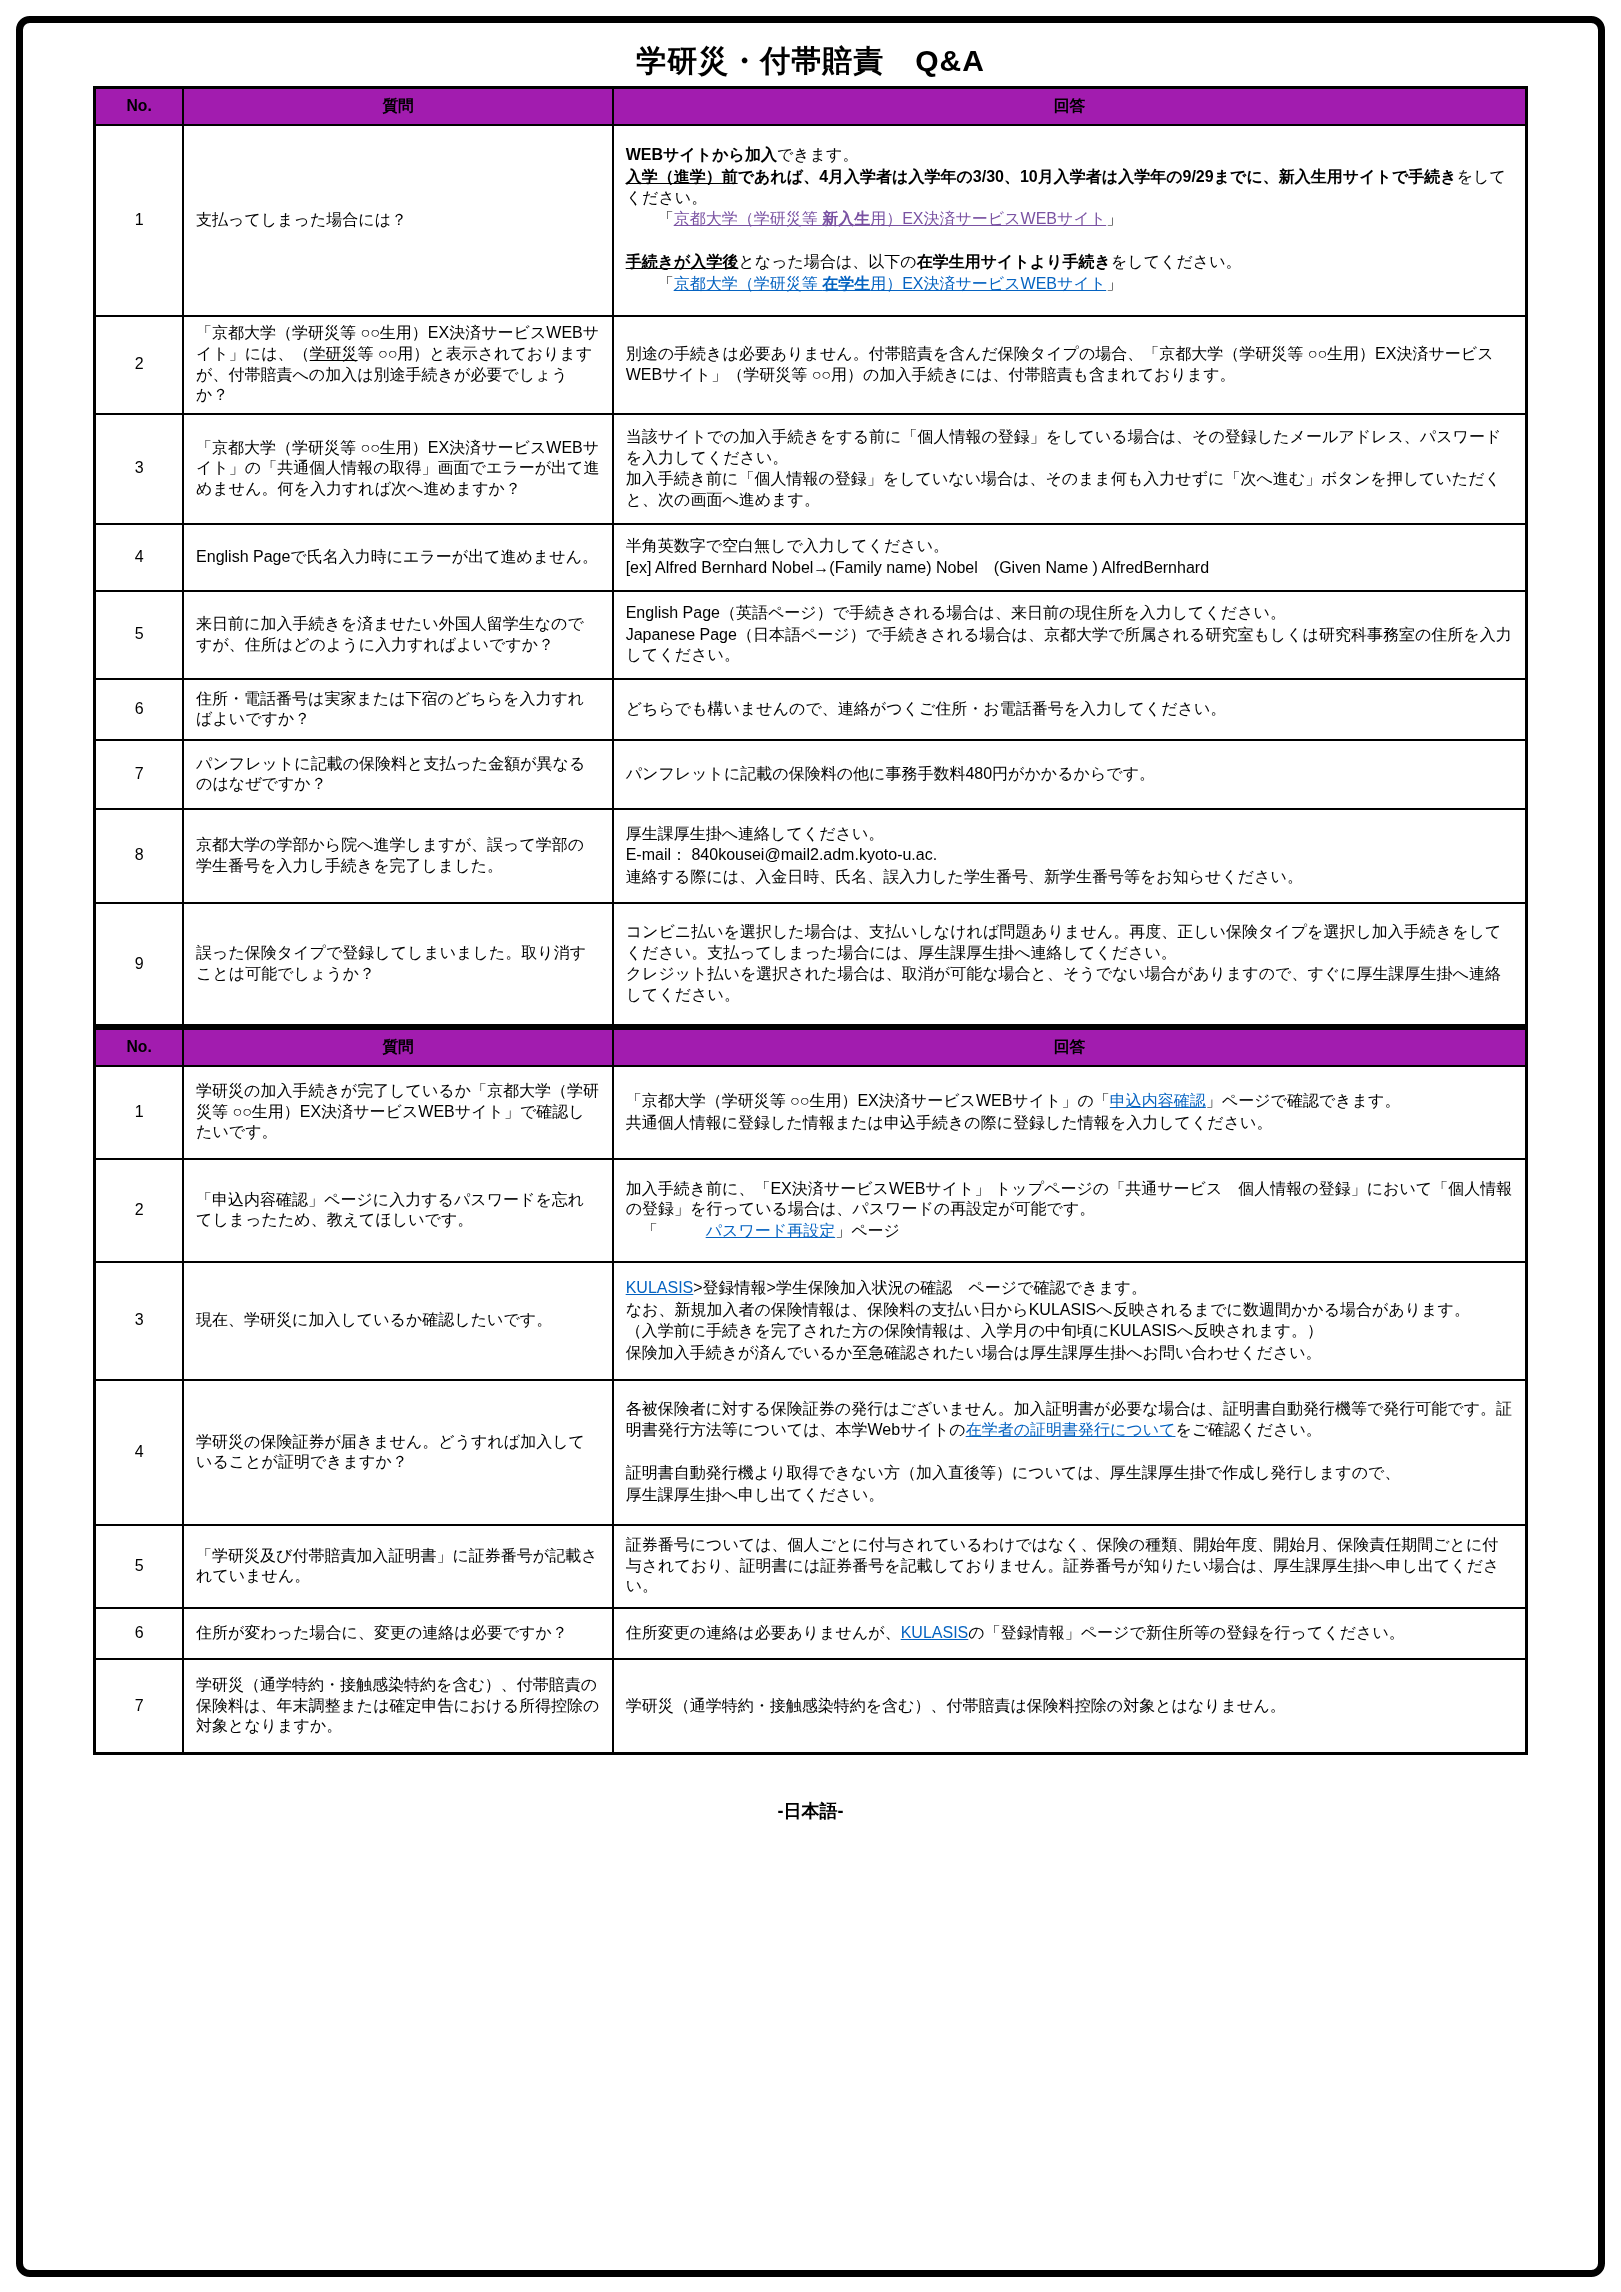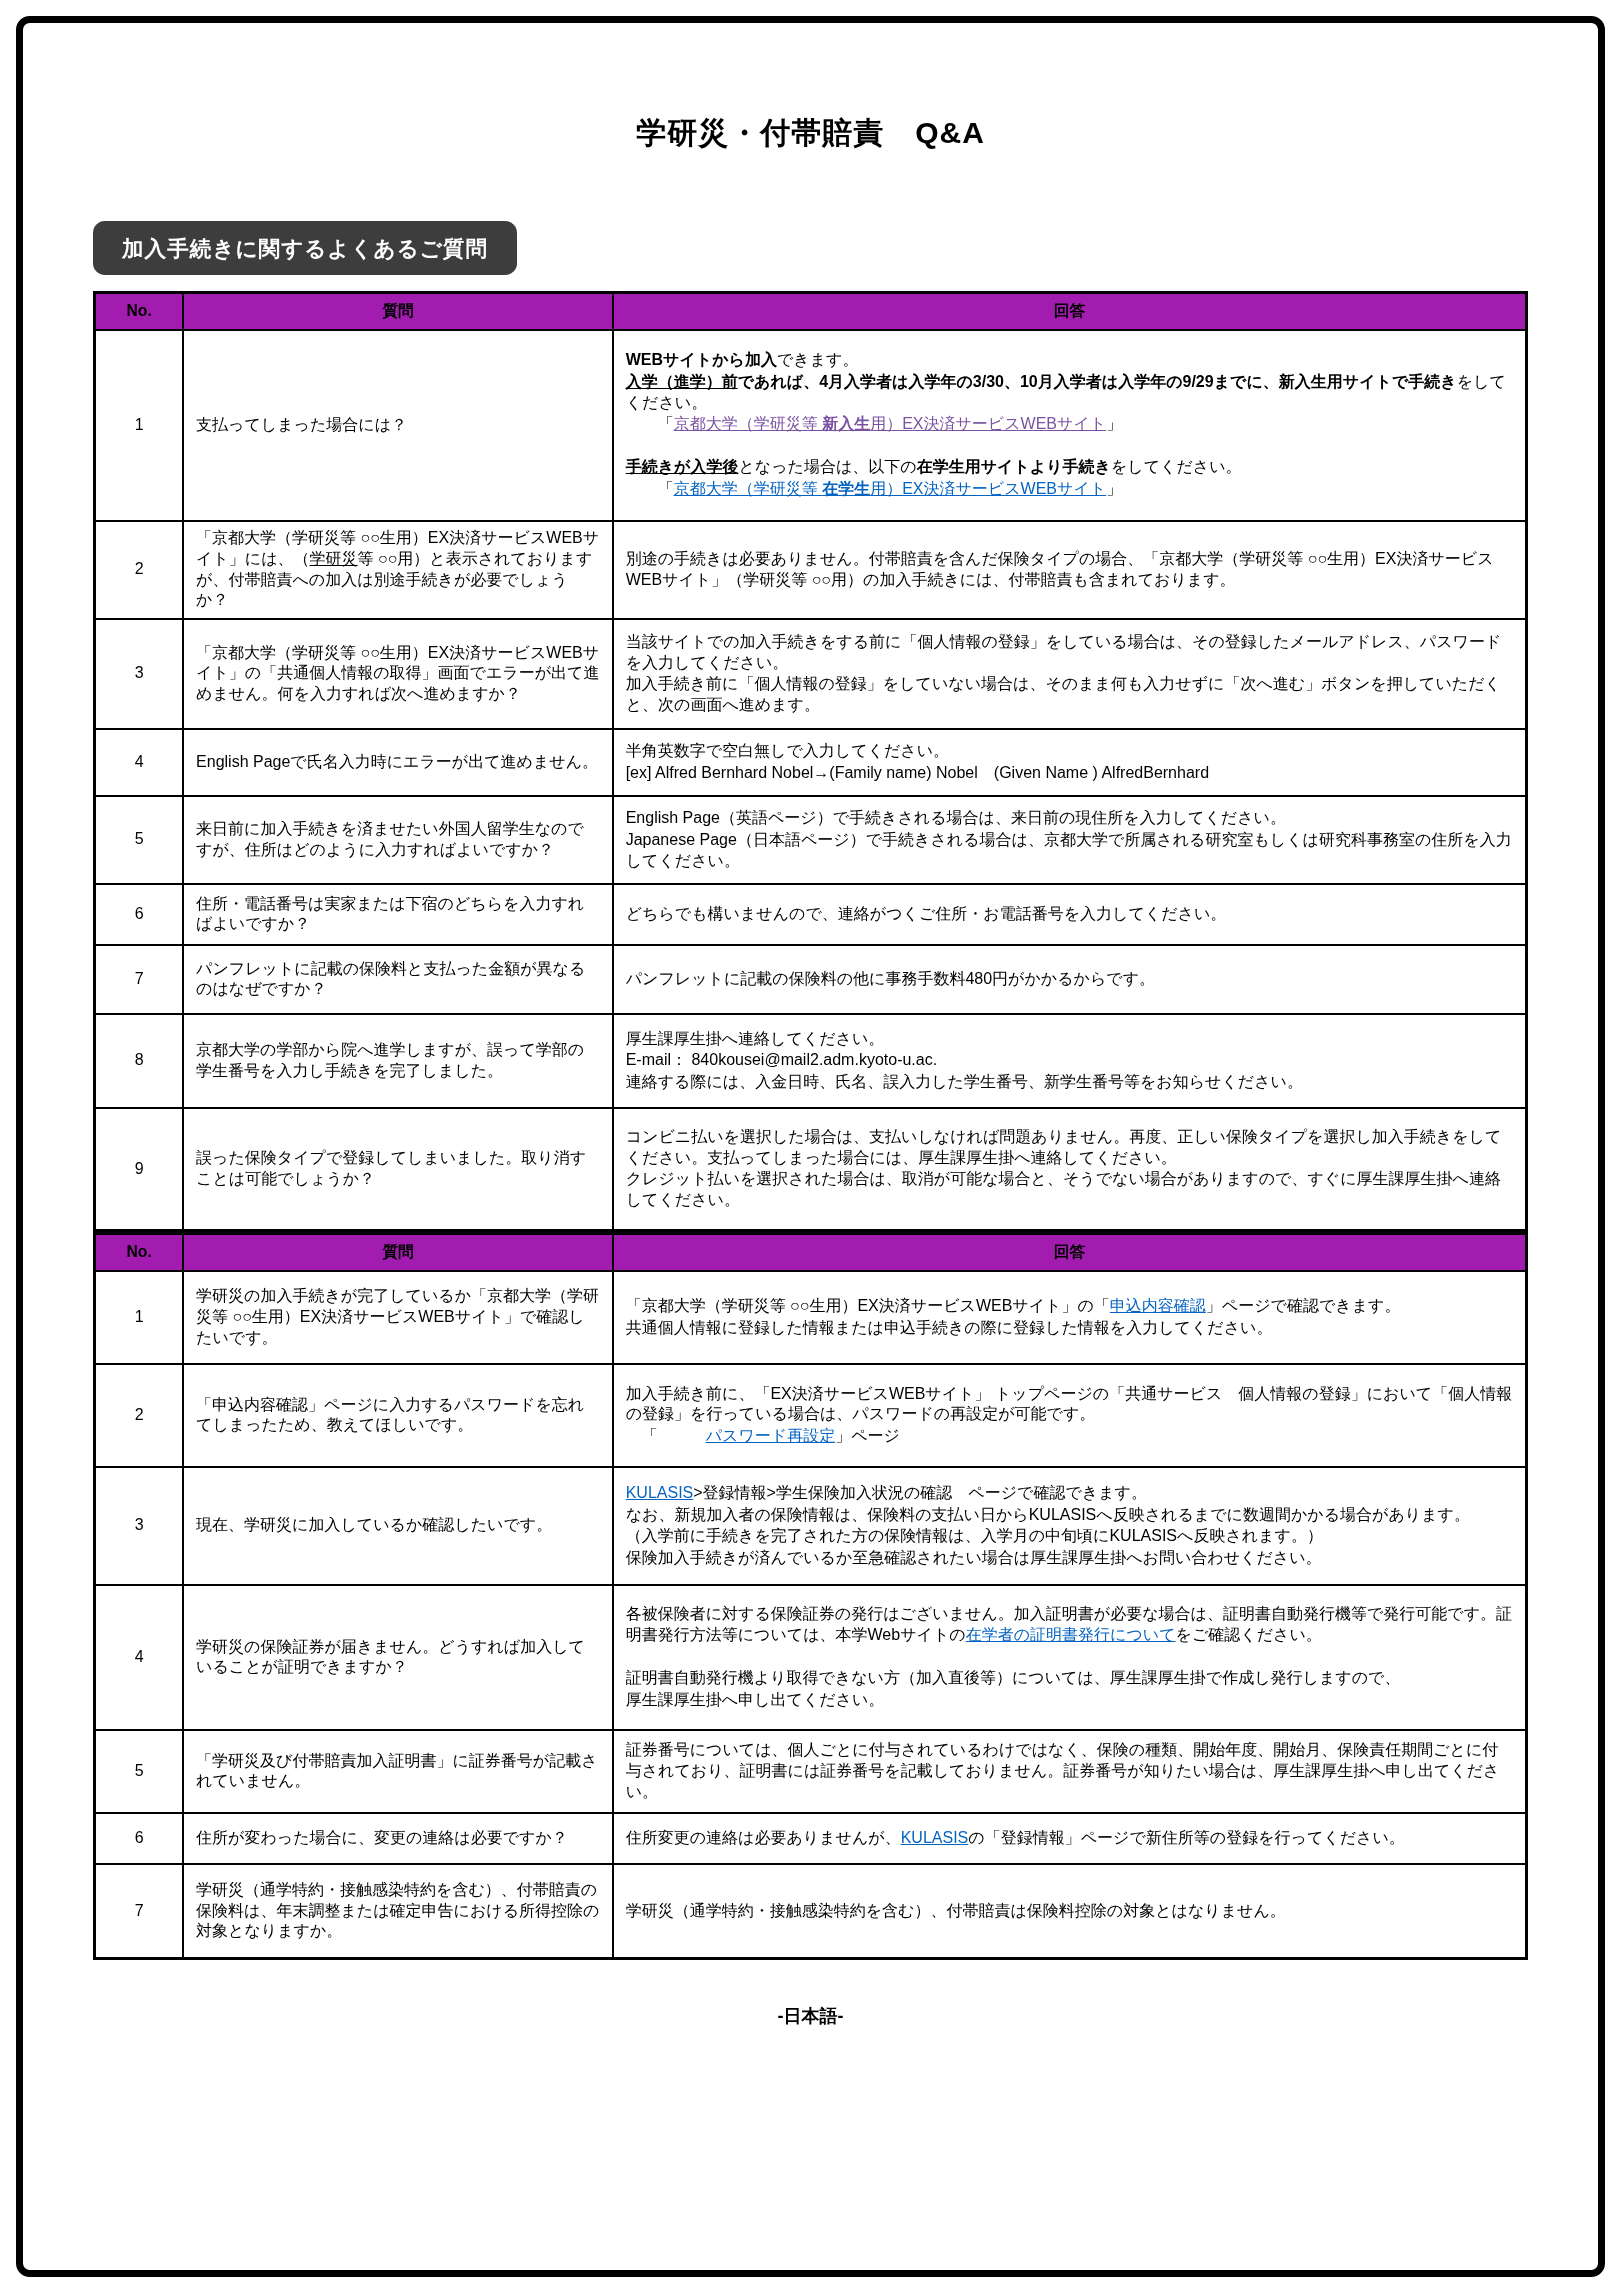--- a/index.html
+++ b/index.html
@@ -8,21 +8,21 @@
     font-family:"Liberation Sans","DejaVu Sans",sans-serif;
     color:#000;
   }
   .page{position:absolute;inset:0;}
   .frame{
     position:absolute;left:15.7px;top:15.7px;right:15.7px;bottom:15.7px;
     border:7.8px solid #000;border-radius:13.7px;pointer-events:none;
   }
   .content{position:relative;padding:0 93px;}
   .title{
-    margin:0;padding-top:113px;height:45px;
+    margin:0;padding-top:41px;height:45px;
     text-align:center;font-size:30px;font-weight:bold;letter-spacing:1px;
   }
   .badge{
     display:inline-block;margin:63px 0 15.7px 0;
     background:#3d3d3d;color:#fff;font-size:21.6px;font-weight:bold;
     padding:12.7px 29px;border-radius:11.8px;letter-spacing:1px;
   }
   .section-2 .badge{margin-top:51px;}
   table.faq{
     border-collapse:collapse;width:100%;table-layout:fixed;
@@ -69,21 +69,20 @@
 </style>
 </head>
 <body>
 
 <div class="page">
   <div class="frame"></div>
   <div class="content">
     <h1 class="title">学研災・付帯賠責　Q&amp;A</h1>
 
     <div class="section section-1">
-      <div class="badge">加入手続きに関するよくあるご質問</div>
       <table class="faq" data-table="0">
         <colgroup>
             <col class="c-no">
             <col class="c-q">
             <col class="c-a">
           </colgroup>
         <thead>
             <tr>
               <th>No.</th>
               <th>質問</th>

